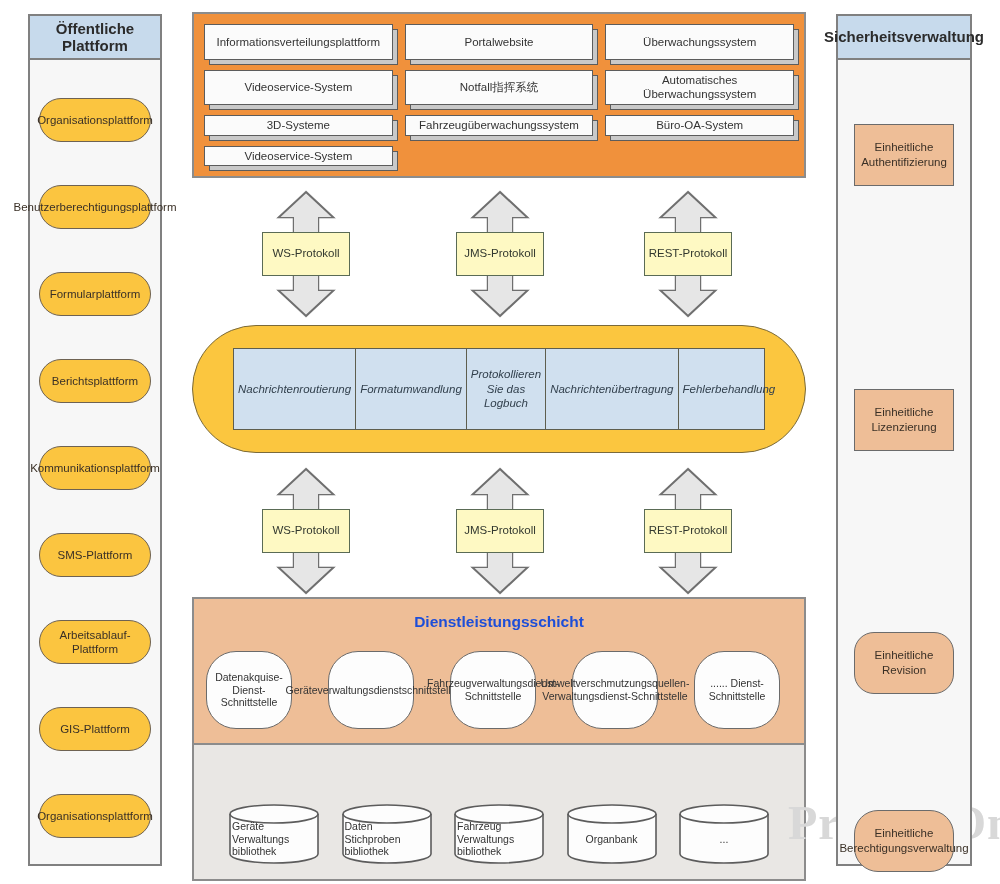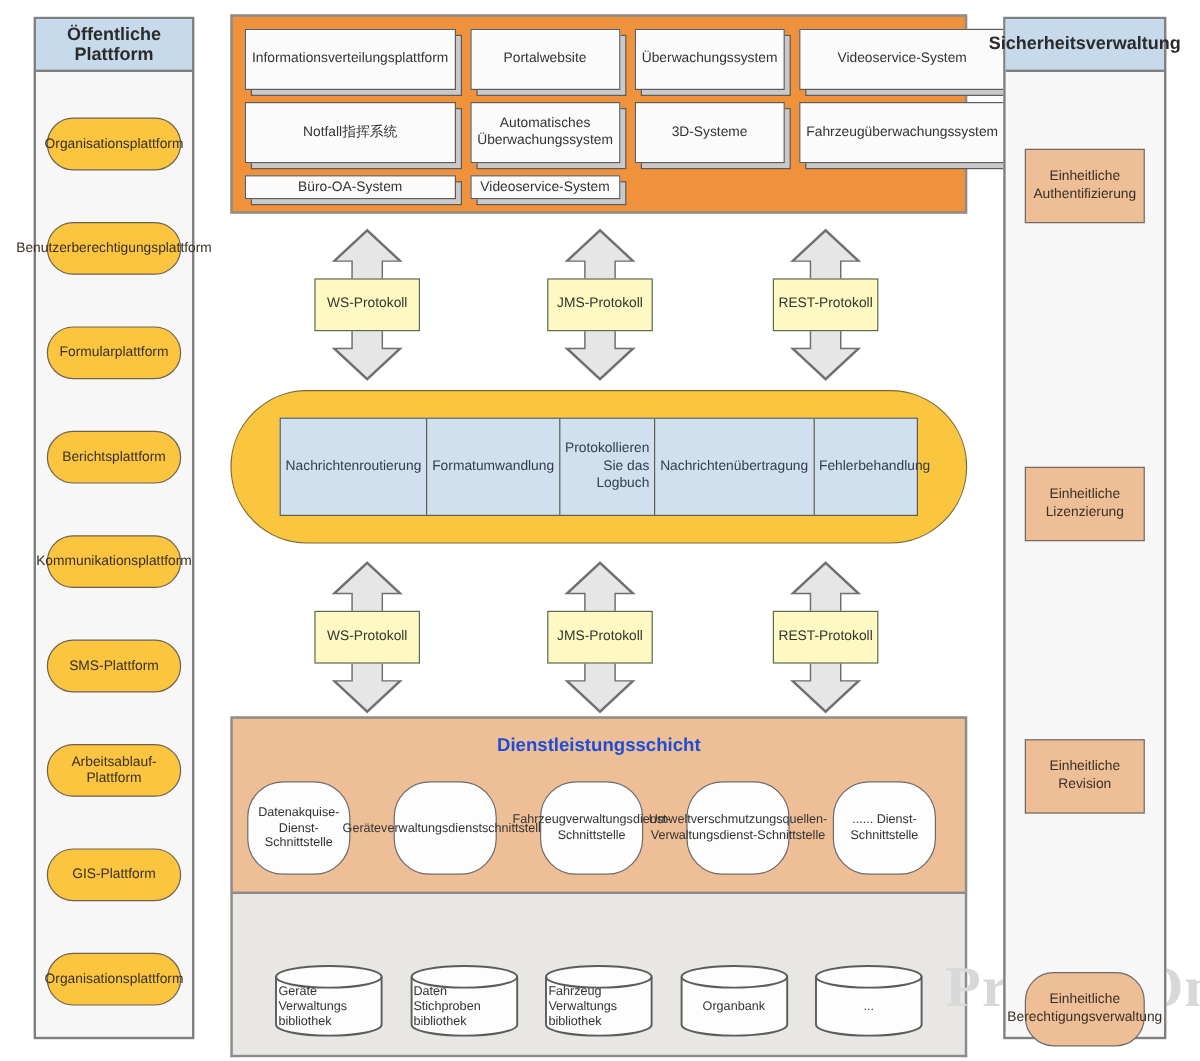--- a/index.html
+++ b/index.html
@@ -66,21 +66,21 @@
 
   
   .app-layer {
     position: absolute; left: 0; top: 0; width: 614px; height: 166px;
     background: #F0913C;
     border: 2px solid #8C8C8C;
     padding: 10px;
   }
   .app-grid {
     display: grid;
-    grid-template-columns: repeat(4, 1fr);
+    grid-template-columns: repeat(3, 1fr);
     grid-template-rows: repeat(2, 1fr);
     gap: 10px 12px;
     width: 100%; height: 100%;
   }
   .app-box {
     position: relative;
     background: #FBFBFB;
     border: 1.5px solid #5C5C5C;
     display: flex; align-items: center; justify-content: center;
     text-align: center;
@@ -128,24 +128,25 @@
   }
   .bus-inner {
     position: absolute; left: 40px; top: 22px; right: 40px; bottom: 22px;
     display: grid; grid-template-columns: repeat(5, 1fr);
     border: 1.5px solid #5E5E4E;
     background: #D0E0EF;
   }
   .bus-cell {
     border-right: 1.5px solid #5E5E4E;
     display: flex; align-items: center; justify-content: center;
-    text-align: right;
+    text-align: center;
     font-size: 11.5px; line-height: 1.3;
     color: #32404d;
     padding: 0 4px;
+    font-style: italic;
   }
   .bus-cell:last-child { border-right: none; }
 
   
   .svc-layer {
     position: absolute; left: 0; width: 614px; height: 148px;
     background: #EEBE97;
     border: 2px solid #8C8C8C;
   }
   .layer-title {
@@ -388,18 +389,18 @@
 
   </div>
 
   <div class="watermark">ProcessOn</div>
 
   <div class="side-col" style="left:836px; top:14px; width:136px; height:852px; z-index:2;">
     <div class="side-head">Sicherheitsverwaltung</div>
     <div class="side-body">
       <div class="sec-box" style="top:64px;">Einheitliche Authentifizierung</div>
       <div class="sec-box" style="top:329px;">Einheitliche Lizenzierung</div>
-      <div class="sec-box" style="top:556px;">Einheitliche Revision</div>
+      <div class="sec-box" style="top:572px;border-radius:20px;">Einheitliche Revision</div>
       <div class="sec-box" style="top:750px;border-radius:24px;">Einheitliche Berechtigungsverwaltung</div>
     </div>
   </div>
 
 </div>
 
 </body></html>

